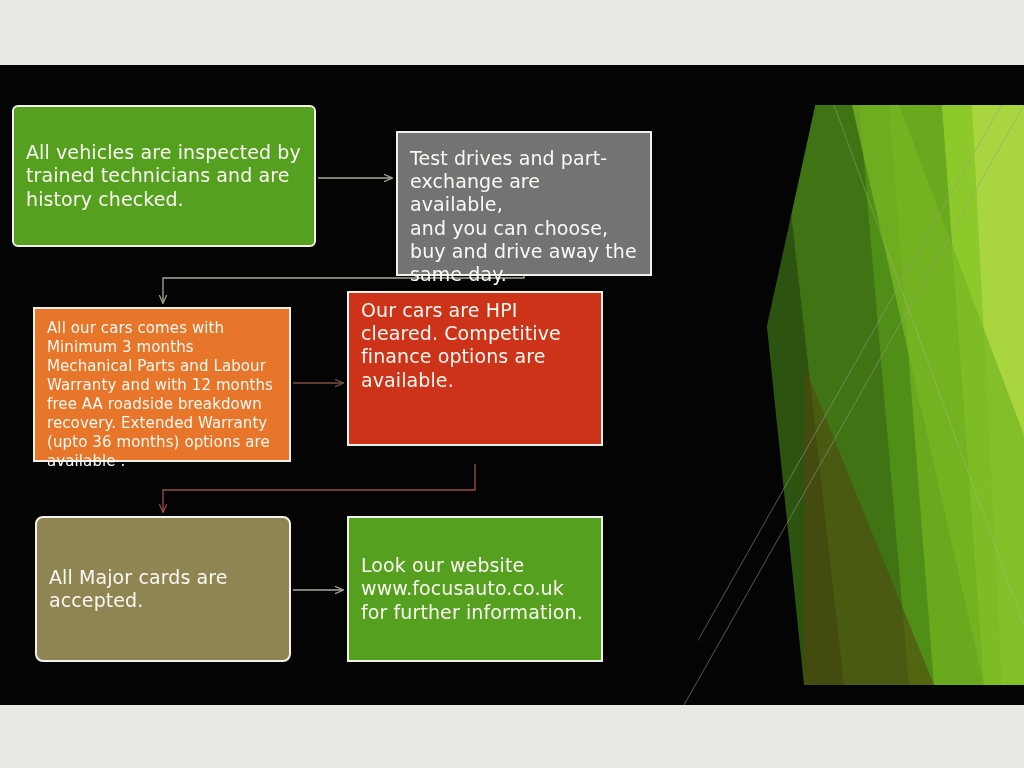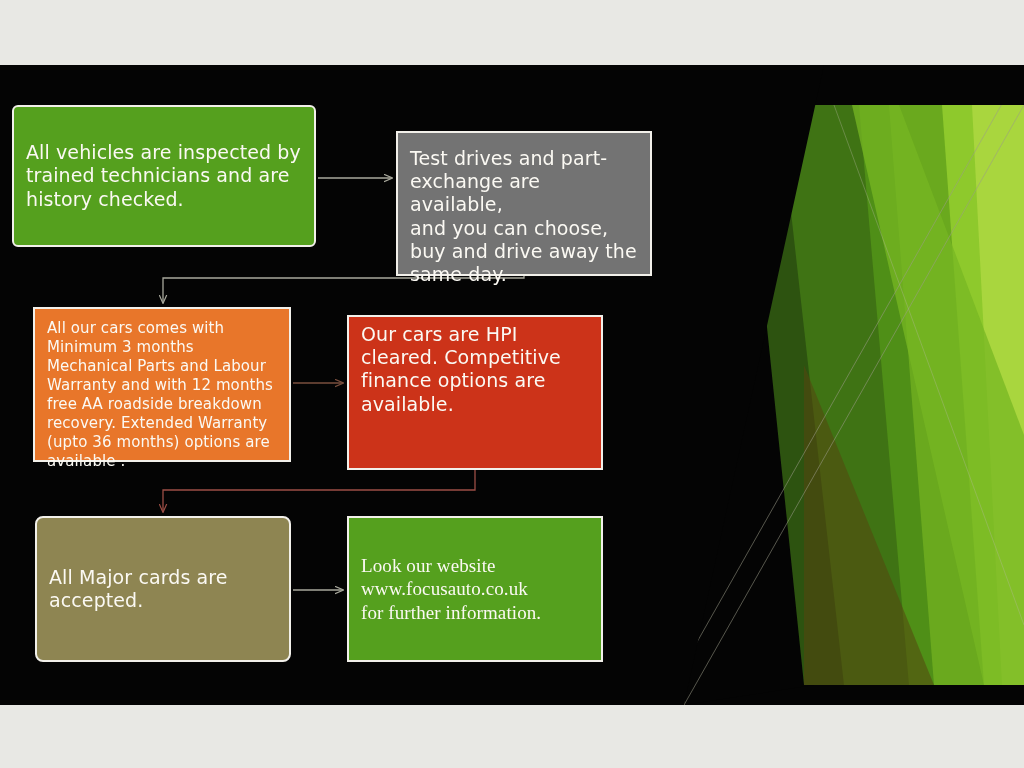--- a/index.html
+++ b/index.html
@@ -39,27 +39,27 @@
     white-space:pre-line;
     letter-spacing:.1px;
   }
   .node.n-green1{left:12px;  top:40px;  width:304px;height:142px;
      background:#55a01e;font-size:19px;border-radius:6px;}
   .node.n-yellow{left:396px; top:38px;  width:256px;height:145px;
      background:#737373;font-size:19px;align-items:flex-start;padding-top:14px;margin-top:28px;}
   .node.n-orange{left:33px;  top:242px; width:258px;height:155px;
      background:#e8762a;font-size:15px;align-items:flex-start;padding-top:10px;
      line-height:1.27;}
-  .node.n-red{left:347px;   top:250px; width:256px;height:155px;
+  .node.n-red{left:347px;   top:226px; width:256px;height:155px;
      background:#cc3319;font-size:19px;align-items:flex-start;}
   .node.n-tan{left:35px;    top:451px; width:256px;height:146px;
      background:#8e8552;font-size:19px;border-radius:8px;}
   .node.n-green2{left:347px, top:451px;}
   .node.n-green2{left:347px; top:451px; width:256px;height:146px;
-     background:#55a01e;font-size:19px;font-family:Liberation Serif, serif;}
+     background:#55a01e;font-size:19px;}
 
   
   #wires{position:absolute;left:0;top:0;width:1024px;height:640px;}
 </style>
 </head>
 <body>
 
 <div id="page">
 
   <div class="letterbox top"></div>

